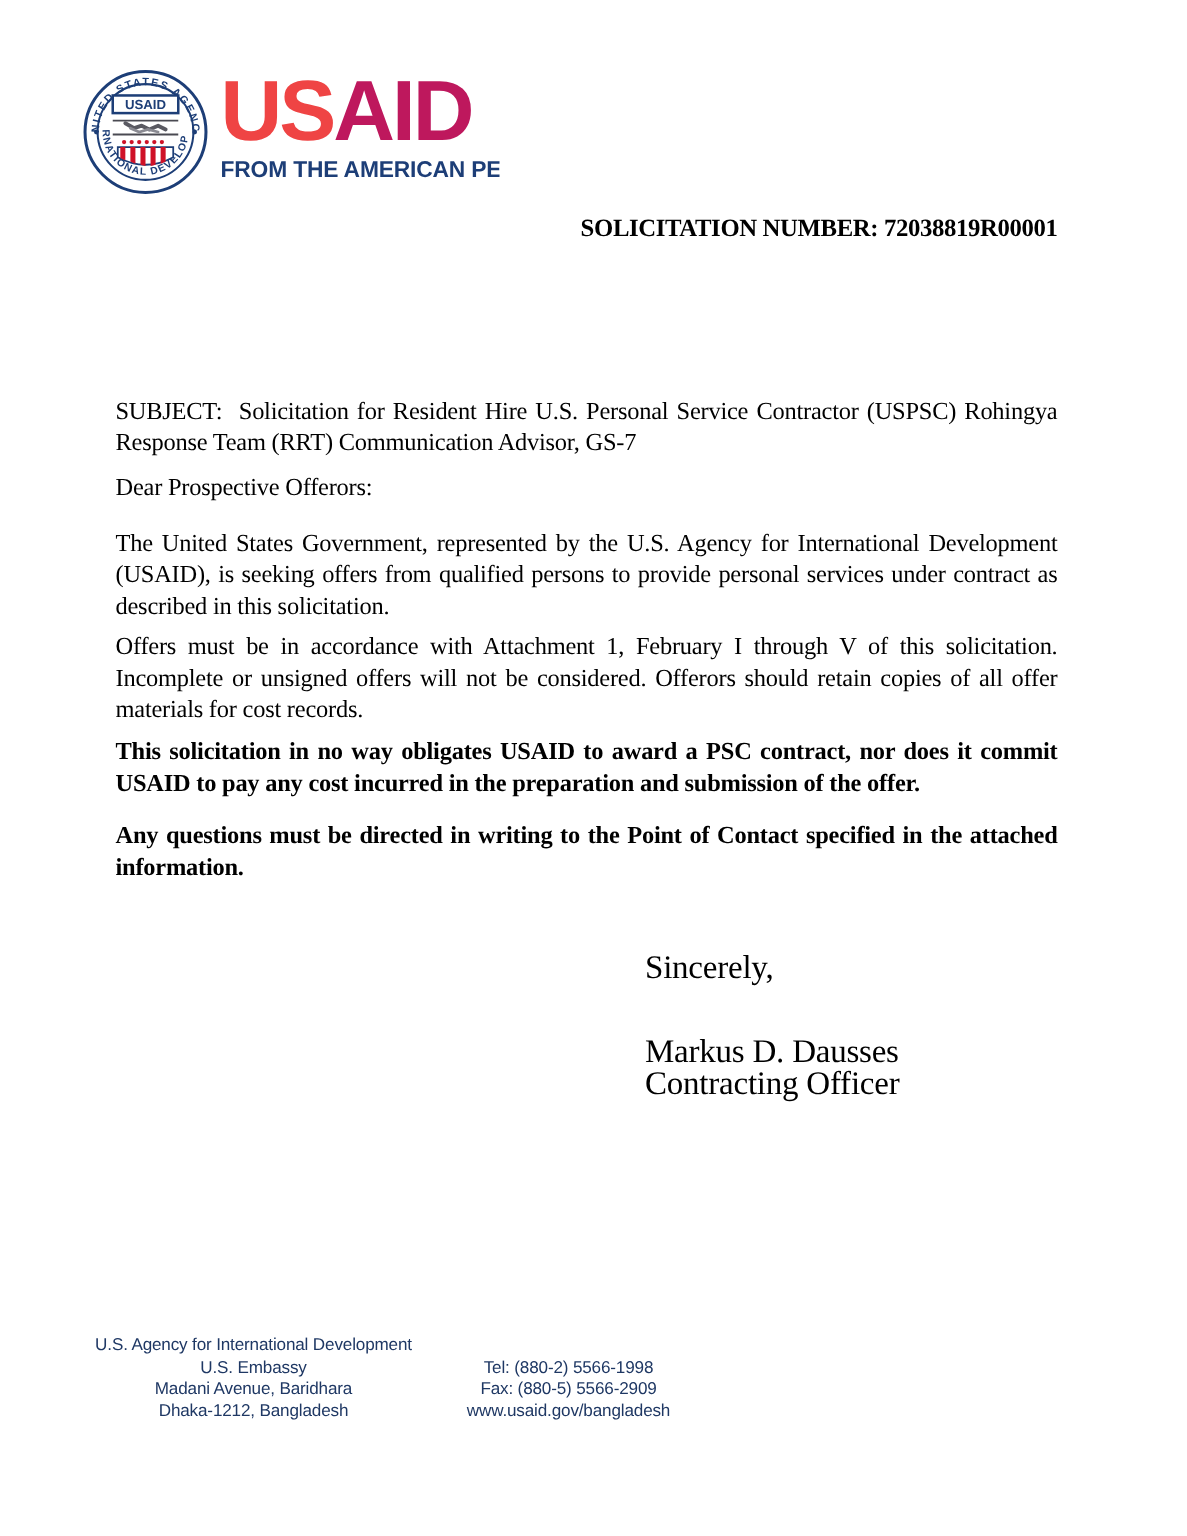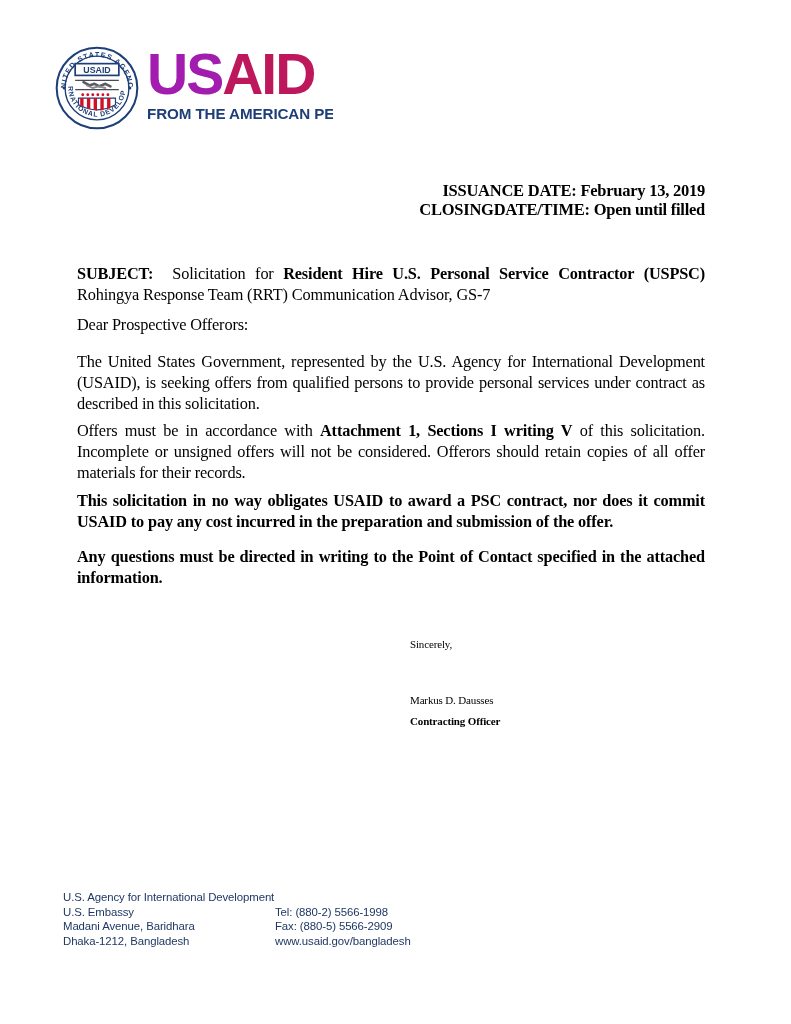--- a/index.html
+++ b/index.html
@@ -44,21 +44,21 @@
     height: 88px;
   }
   .usaid-text {
     font-family: "Liberation Sans", "DejaVu Sans", sans-serif;
     font-weight: bold;
     font-size: 57px;
     letter-spacing: -2.0px;
     line-height: 60px;
     white-space: nowrap;
   }
-  .usaid-text .us { color: #a21caf; }
+  .usaid-text .us { color: #ef4444; }
   .usaid-text .aid { color: #be185d; }
   .tagline {
     font-family: "Liberation Sans", "DejaVu Sans", sans-serif;
     font-weight: bold;
     font-size: 15.2px;
     letter-spacing: -0.1px;
     color: #1d3e77;
     white-space: nowrap;
     margin-top: 1px;
   }
@@ -87,27 +87,27 @@
     text-align: justify;
     letter-spacing: -0.15px;
   }
   .p-subject  { top: 263px; }
   .p-dear     { top: 314px; }
   .p-gov      { top: 351px; }
   .p-offers   { top: 420px; }
   .p-oblig    { top: 490px; font-weight: bold; }
   .p-quest    { top: 546px; font-weight: bold; }
 
-  b, .b { font-weight: bold; }
+  b, .b { font-weight: normal; }
 
   
   .sig {
     position: absolute;
-    left: 410px;
-    font-size: 11px;
+    left: 430px;
+    font-size: 22px;
     line-height: 21px;
     letter-spacing: -0.15px;
   }
   .sig-sincerely { top: 634px; }
   .sig-name      { top: 690px; }
 
   
   .footer {
     position: absolute;
     left: 63px;
@@ -117,21 +117,21 @@
     font-family: "Liberation Sans", "DejaVu Sans", sans-serif;
     font-size: 11.4px;
     line-height: 14.6px;
     letter-spacing: -0.1px;
   }
   .footer-grid {
     display: grid;
     grid-template-columns: 212px auto;
     column-gap: 0px;
   }
-  .footer-col-left, .footer-col-right { display: block; }
+  .footer-col-left, .footer-col-right { display: block; text-align: center; }
   .footer-line { display: block; white-space: nowrap; }
   .footer-spacer { visibility: hidden; }
 </style>
 </head>
 <body>
 
 <div class="page">
 
   <div class="logo-block">
 
@@ -175,37 +175,34 @@
         <path d="M 62 62 L 66 62 L 66 73.4 Q 64 74.4 62 75.2 Z"></path>
       </g>
     </svg>
 
     <div class="wordmark">
       <div class="usaid-text"><span class="us">US</span><span class="aid">AID</span></div>
       <div class="tagline">FROM THE AMERICAN PEOPLE</div>
     </div>
   </div>
 
-  <div class="hdr hdr-dates">
-    <div>ISSUANCE DATE: February 13, 2019</div>
-    <div>CLOSINGDATE/TIME: Open until filled</div>
-  </div>
+  <div class="hdr hdr-solnum">SOLICITATION NUMBER: 72038819R00001</div>
 
   <div class="body-col p-subject"><span class="b">SUBJECT:</span>&nbsp;
     <span>Solicitation for</span>
     <span class="b">Resident Hire U.S. Personal Service Contractor (USPSC)</span>
     <span>Rohingya Response Team (RRT) Communication Advisor, GS-7</span></div>
 
   <div class="body-col p-gov">The United States Government, represented by the U.S. Agency for International Development (USAID), is seeking offers from qualified persons to provide personal services under contract as described in this solicitation.</div>
 
   <div class="body-col p-dear">Dear Prospective Offerors:</div>
 
   <div class="body-col p-offers"><span>Offers must be in accordance with</span>
-    <span class="b">Attachment 1, Sections I writing V</span>
-    <span>of this solicitation.  Incomplete or unsigned offers will not be considered.  Offerors should retain copies of all offer materials for their records.</span></div>
+    <span class="b">Attachment 1, February I through V</span>
+    <span>of this solicitation.  Incomplete or unsigned offers will not be considered.  Offerors should retain copies of all offer materials for cost records.</span></div>
 
   <div class="body-col p-oblig">This solicitation in no way obligates USAID to award a PSC contract, nor does it commit USAID to pay any cost incurred in the preparation and submission of the offer.</div>
 
   <div class="body-col p-quest">Any questions must be directed in writing to the Point of Contact specified in the attached information.</div>
 
   <div class="sig sig-sincerely">Sincerely,</div>
   <div class="sig sig-name">
     <div>Markus D. Dausses</div>
     <div class="b">Contracting Officer</div>
   </div>

